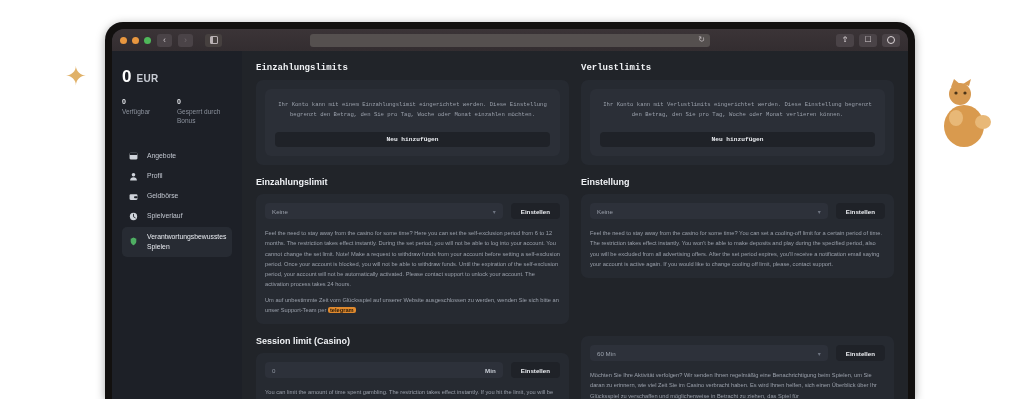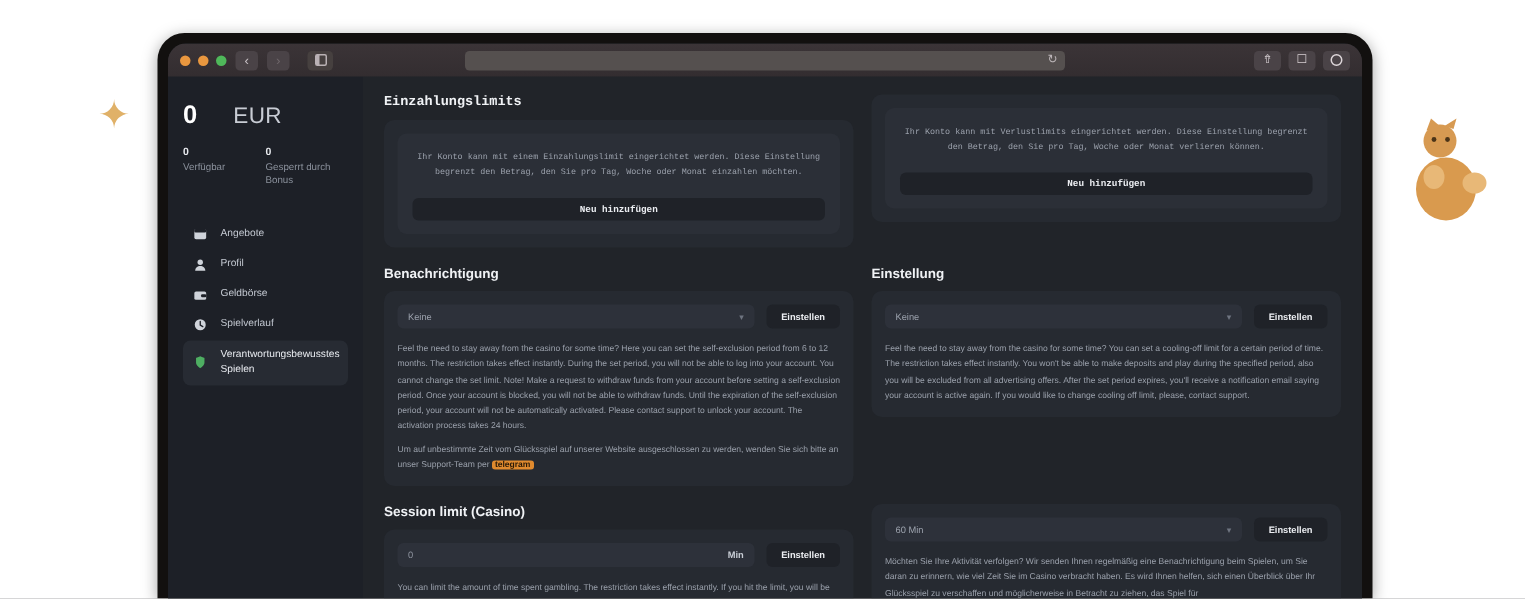--- a/index.html
+++ b/index.html
@@ -37,21 +37,21 @@
   .rb { width:18px; height:13px; border-radius:3px; background:#4a4347; display:flex; align-items:center; justify-content:center; color:#d5ced1; font-size:8px; line-height:1; }
   .rb.circle i { display:block; width:8px; height:8px; border-radius:50%; border:1.4px solid #ddd6d9; }
 
   
   .page { display:flex; height:calc(100% - 22px); background:#1d2027; }
 
   
   .sidebar { width:130px; flex:0 0 130px; background:#1d2027; padding:16px 10px 0 10px; }
   .balance-amt { display:flex; align-items:baseline; gap:5px; }
   .balance-amt .num { color:#fff; font-size:17px; font-weight:700; }
-  .balance-amt .cur { color:#c8ccd4; font-size:15px; font-weight:400; letter-spacing:.3px;margin-left:19px; }
+  .balance-amt .cur { color:#c8ccd4; font-size:10px; font-weight:700; letter-spacing:.3px; }
   .sub-row { display:flex; margin-top:11px; }
   .sub-col { flex:1; }
   .sub-col .v { color:#e7e9ee; font-size:7px; font-weight:700; }
   .sub-col .l { color:#8b919c; font-size:6.5px; line-height:1.45; margin-top:2px; }
   .cta { margin-top:13px; height:17px; background:#4eae62; border-radius:9px; display:flex; align-items:center; justify-content:center;
          color:#12331b; font-size:7.5px; font-weight:700; cursor:pointer; }
   .menu { margin-top:20px; }
   .mi { display:flex; align-items:center; gap:9px; padding:5px 7px; border-radius:5px; cursor:pointer; }
   .mi.active { background:#272b33; }
   .mi .ico { width:9px; height:9px; flex:0 0 9px; display:flex; align-items:center; justify-content:center; color:#cfd3da; }
@@ -204,32 +204,33 @@
             <section class="sec">
               <div class="sec-title">Einzahlungslimits</div>
               <div class="panel">
                 <div class="card-in">
                   <div class="card-txt">Ihr Konto kann mit einem Einzahlungslimit eingerichtet werden. Diese Einstellung begrenzt den Betrag, den Sie pro Tag, Woche oder Monat einzahlen möchten.</div>
                   <div class="card-btn">Neu hinzufügen</div>
                 </div>
               </div>
             </section>
             <section class="sec">
+              <div class="sec-title">Verlustlimits</div>
               <div class="panel">
                 <div class="card-in">
                   <div class="card-txt">Ihr Konto kann mit Verlustlimits eingerichtet werden. Diese Einstellung begrenzt den Betrag, den Sie pro Tag, Woche oder Monat verlieren können.</div>
                   <div class="card-btn">Neu hinzufügen</div>
                 </div>
               </div>
             </section>
           </div>
 
           <div class="grid2">
             <section class="sec">
-              <div class="sec-title">Benachrichtigung</div>
+              <div class="sec-title">Einzahlungslimit</div>
               <div class="panel">
                 <div class="row-ctl">
                   <div class="sel">
                     <span class="val">Keine</span>
                     <span class="chev">▾</span>
                   </div>
                   <div class="set-btn">Einstellen</div>
                 </div>
                 <div class="body-txt">
                   <p>Feel the need to stay away from the casino for some time? Here you can set the self-exclusion period from 6 to 12 months. The restriction takes effect instantly. During the set period, you will not be able to log into your account. You cannot change the set limit. Note! Make a request to withdraw funds from your account before setting a self-exclusion period. Once your account is blocked, you will not be able to withdraw funds. Until the expiration of the self-exclusion period, your account will not be automatically activated. Please contact support to unlock your account. The activation process takes 24 hours.</p>

